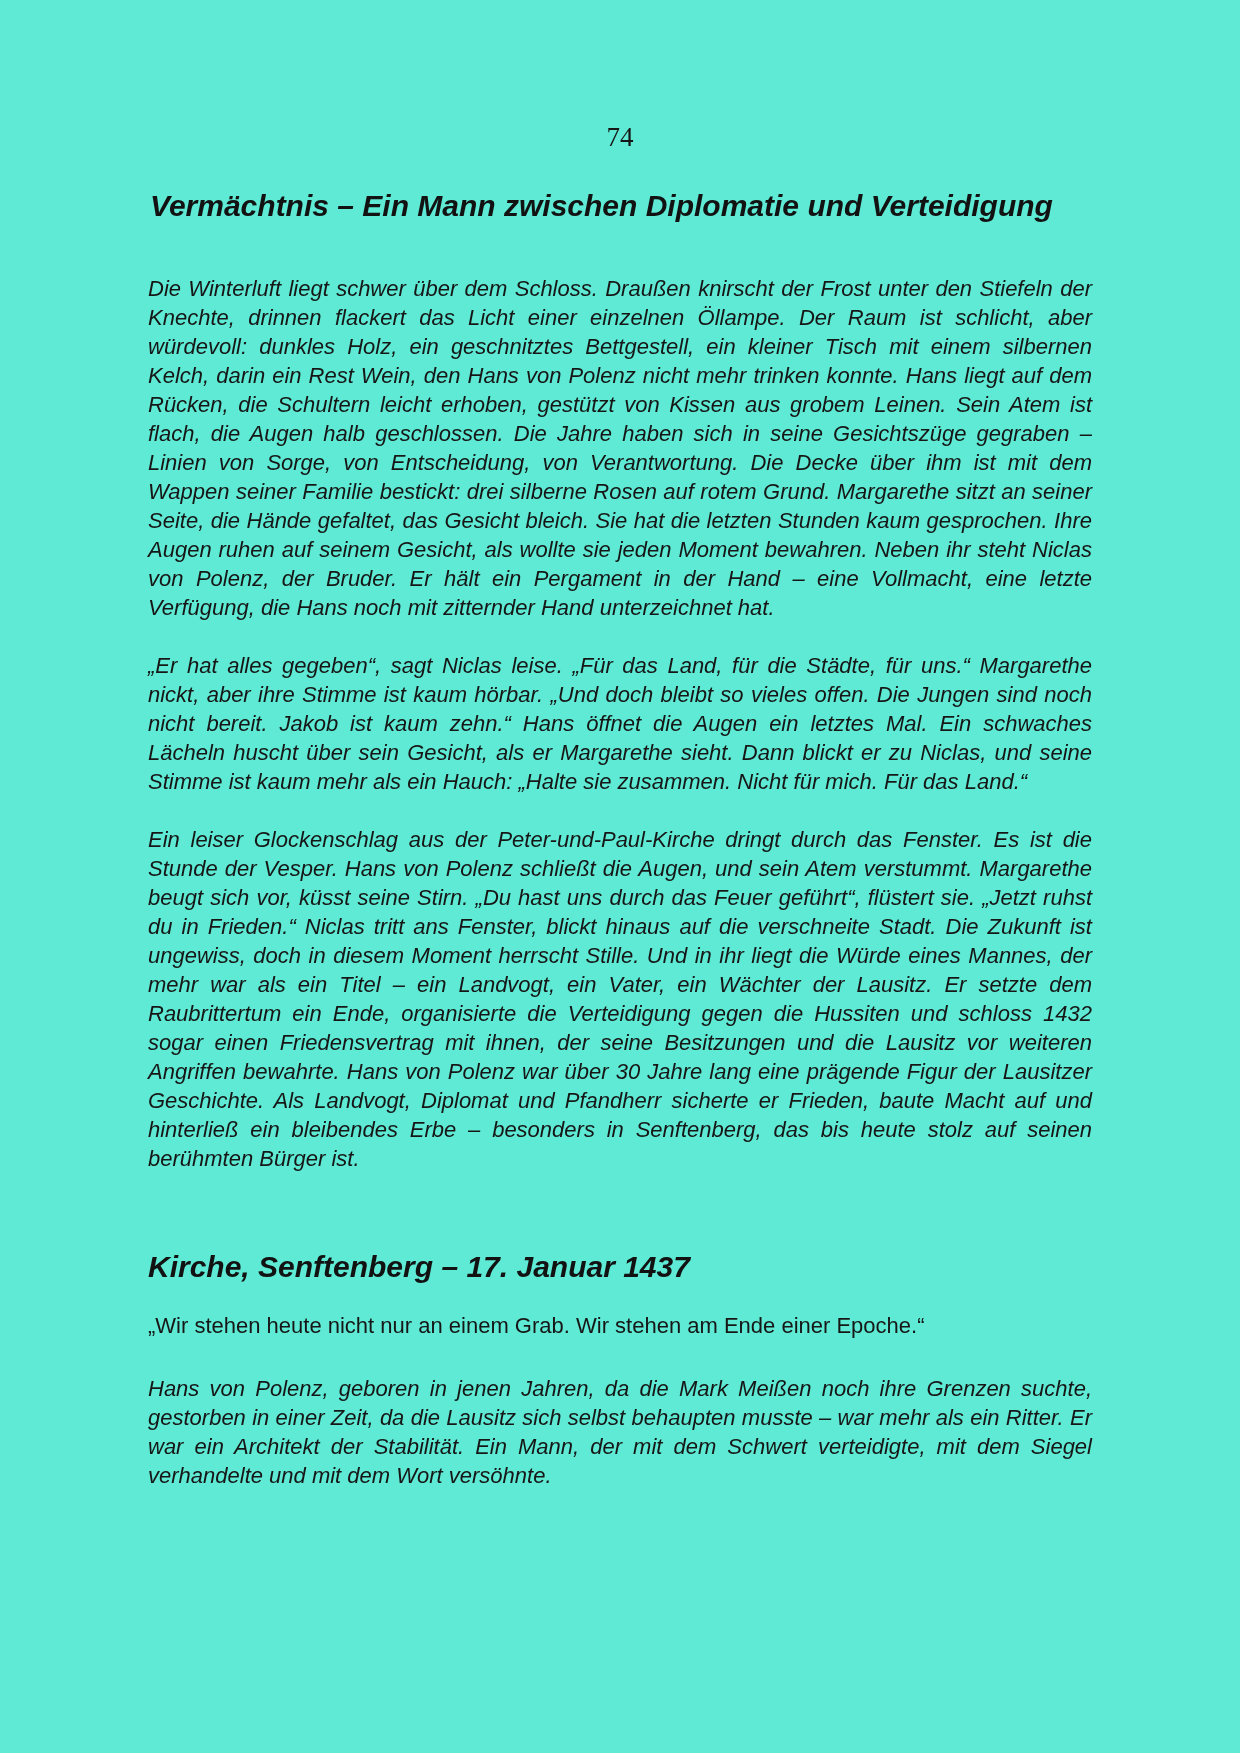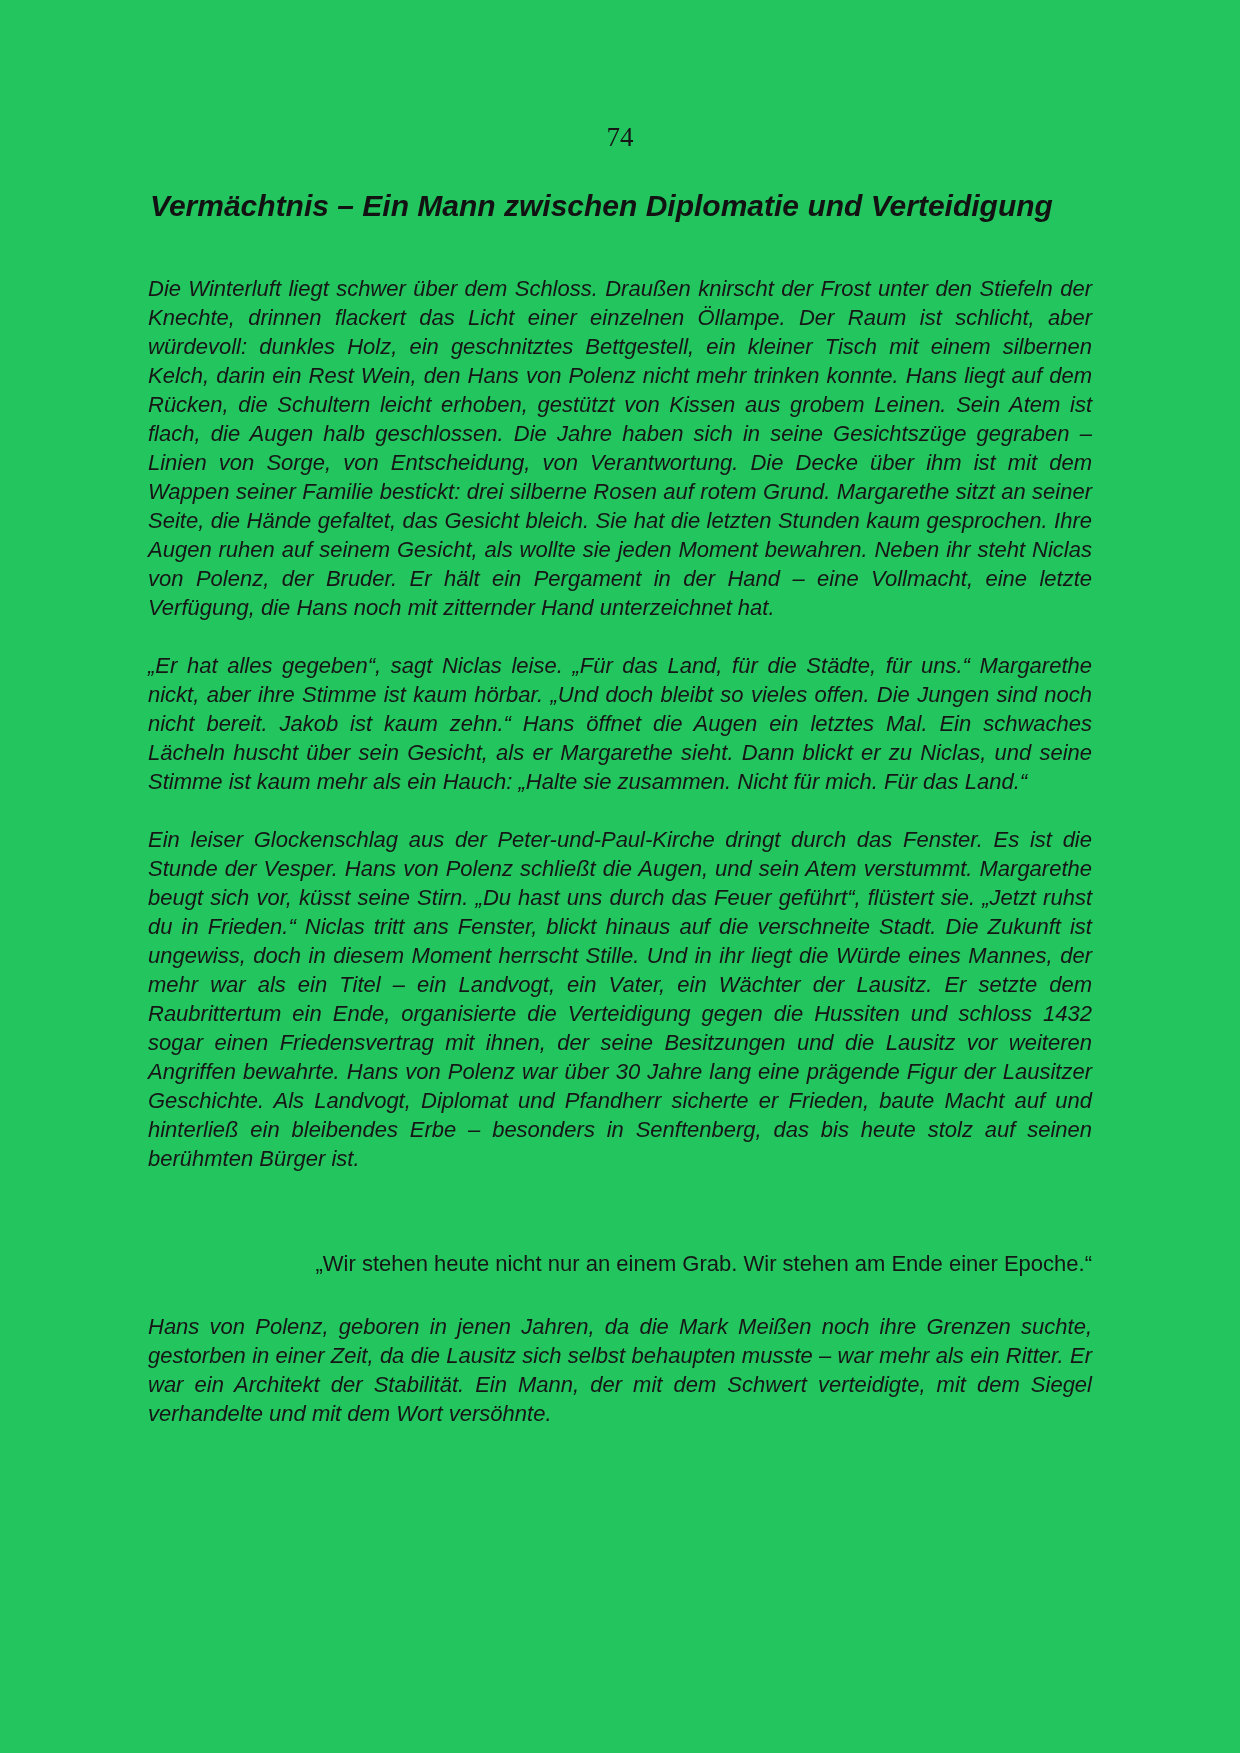--- a/index.html
+++ b/index.html
@@ -5,21 +5,21 @@
   html, body {
     margin: 0;
     padding: 0;
     background: #ffffff;
   }
   .page {
     position: relative;
     width: 1240px;
     height: 1753px;
     margin: 0 auto;
-    background: #22c55e;
+    background: #5eead4;
     box-sizing: border-box;
     padding: 124px 148px 0 148px;
     color: #161616;
     font-family: "Liberation Sans", sans-serif;
   }
   .page-number {
     font-family: "Liberation Serif", serif;
     font-size: 27px;
     line-height: 26px;
     height: 26px;
@@ -53,40 +53,41 @@
     margin: 76px 0 26px 0;
     color: #121212;
   }
   h2.section-heading span {
     display: block;
     white-space: nowrap;
   }
   p.quote-par {
     font-size: 22px;
     line-height: 29px;
-    text-align: right;
+    text-align: left;
     margin: 0 0 34px 0;
     color: #161616;
   }
 </style>
 </head>
 <body>
 
 <div class="page">
 
   <div class="page-number">74</div>
 
   <h1 class="chapter-heading">Vermächtnis – Ein Mann zwischen Diplomatie und Verteidigung</h1>
 
   <p class="body-par">Die Winterluft liegt schwer über dem Schloss. Draußen knirscht der Frost unter den Stiefeln der Knechte, drinnen flackert das Licht einer einzelnen Öllampe. Der Raum ist schlicht, aber würdevoll: dunkles Holz, ein geschnitztes Bettgestell, ein kleiner Tisch mit einem silbernen Kelch, darin ein Rest Wein, den Hans von Polenz nicht mehr trinken konnte. Hans liegt auf dem Rücken, die Schultern leicht erhoben, gestützt von Kissen aus grobem Leinen. Sein Atem ist flach, die Augen halb geschlossen. Die Jahre haben sich in seine Gesichtszüge gegraben – Linien von Sorge, von Entscheidung, von Verantwortung. Die Decke über ihm ist mit dem Wappen seiner Familie bestickt: drei silberne Rosen auf rotem Grund. Margarethe sitzt an seiner Seite, die Hände gefaltet, das Gesicht bleich. Sie hat die letzten Stunden kaum gesprochen. Ihre Augen ruhen auf seinem Gesicht, als wollte sie jeden Moment bewahren. Neben ihr steht Niclas von Polenz, der Bruder. Er hält ein Pergament in der Hand – eine Vollmacht, eine letzte Verfügung, die Hans noch mit zitternder Hand unterzeichnet hat.</p>
 
   <p class="body-par">„Er hat alles gegeben“, sagt Niclas leise. „Für das Land, für die Städte, für uns.“ Margarethe nickt, aber ihre Stimme ist kaum hörbar. „Und doch bleibt so vieles offen. Die Jungen sind noch nicht bereit. Jakob ist kaum zehn.“ Hans öffnet die Augen ein letztes Mal. Ein schwaches Lächeln huscht über sein Gesicht, als er Margarethe sieht. Dann blickt er zu Niclas, und seine Stimme ist kaum mehr als ein Hauch: „Halte sie zusammen. Nicht für mich. Für das Land.“</p>
 
   <p class="body-par">Ein leiser Glockenschlag aus der Peter-und-Paul-Kirche dringt durch das Fenster. Es ist die Stunde der Vesper. Hans von Polenz schließt die Augen, und sein Atem verstummt. Margarethe beugt sich vor, küsst seine Stirn. „Du hast uns durch das Feuer geführt“, flüstert sie. „Jetzt ruhst du in Frieden.“ Niclas tritt ans Fenster, blickt hinaus auf die verschneite Stadt. Die Zukunft ist ungewiss, doch in diesem Moment herrscht Stille. Und in ihr liegt die Würde eines Mannes, der mehr war als ein Titel – ein Landvogt, ein Vater, ein Wächter der Lausitz. Er setzte dem Raubrittertum ein Ende, organisierte die Verteidigung gegen die Hussiten und schloss 1432 sogar einen Friedensvertrag mit ihnen, der seine Besitzungen und die Lausitz vor weiteren Angriffen bewahrte. Hans von Polenz war über 30 Jahre lang eine prägende Figur der Lausitzer Geschichte. Als Landvogt, Diplomat und Pfandherr sicherte er Frieden, baute Macht auf und hinterließ ein bleibendes Erbe – besonders in Senftenberg, das bis heute stolz auf seinen berühmten Bürger ist.</p>
 
   <h2 class="section-heading">
+    <span>Kirche, Senftenberg – 17. Januar 1437</span>
   </h2>
 
   <p class="quote-par">„Wir stehen heute nicht nur an einem Grab. Wir stehen am Ende einer Epoche.“</p>
 
   <p class="body-par">Hans von Polenz, geboren in jenen Jahren, da die Mark Meißen noch ihre Grenzen suchte, gestorben in einer Zeit, da die Lausitz sich selbst behaupten musste – war mehr als ein Ritter. Er war ein Architekt der Stabilität. Ein Mann, der mit dem Schwert verteidigte, mit dem Siegel verhandelte und mit dem Wort versöhnte.</p>
 
 </div>
 
 </body></html>

